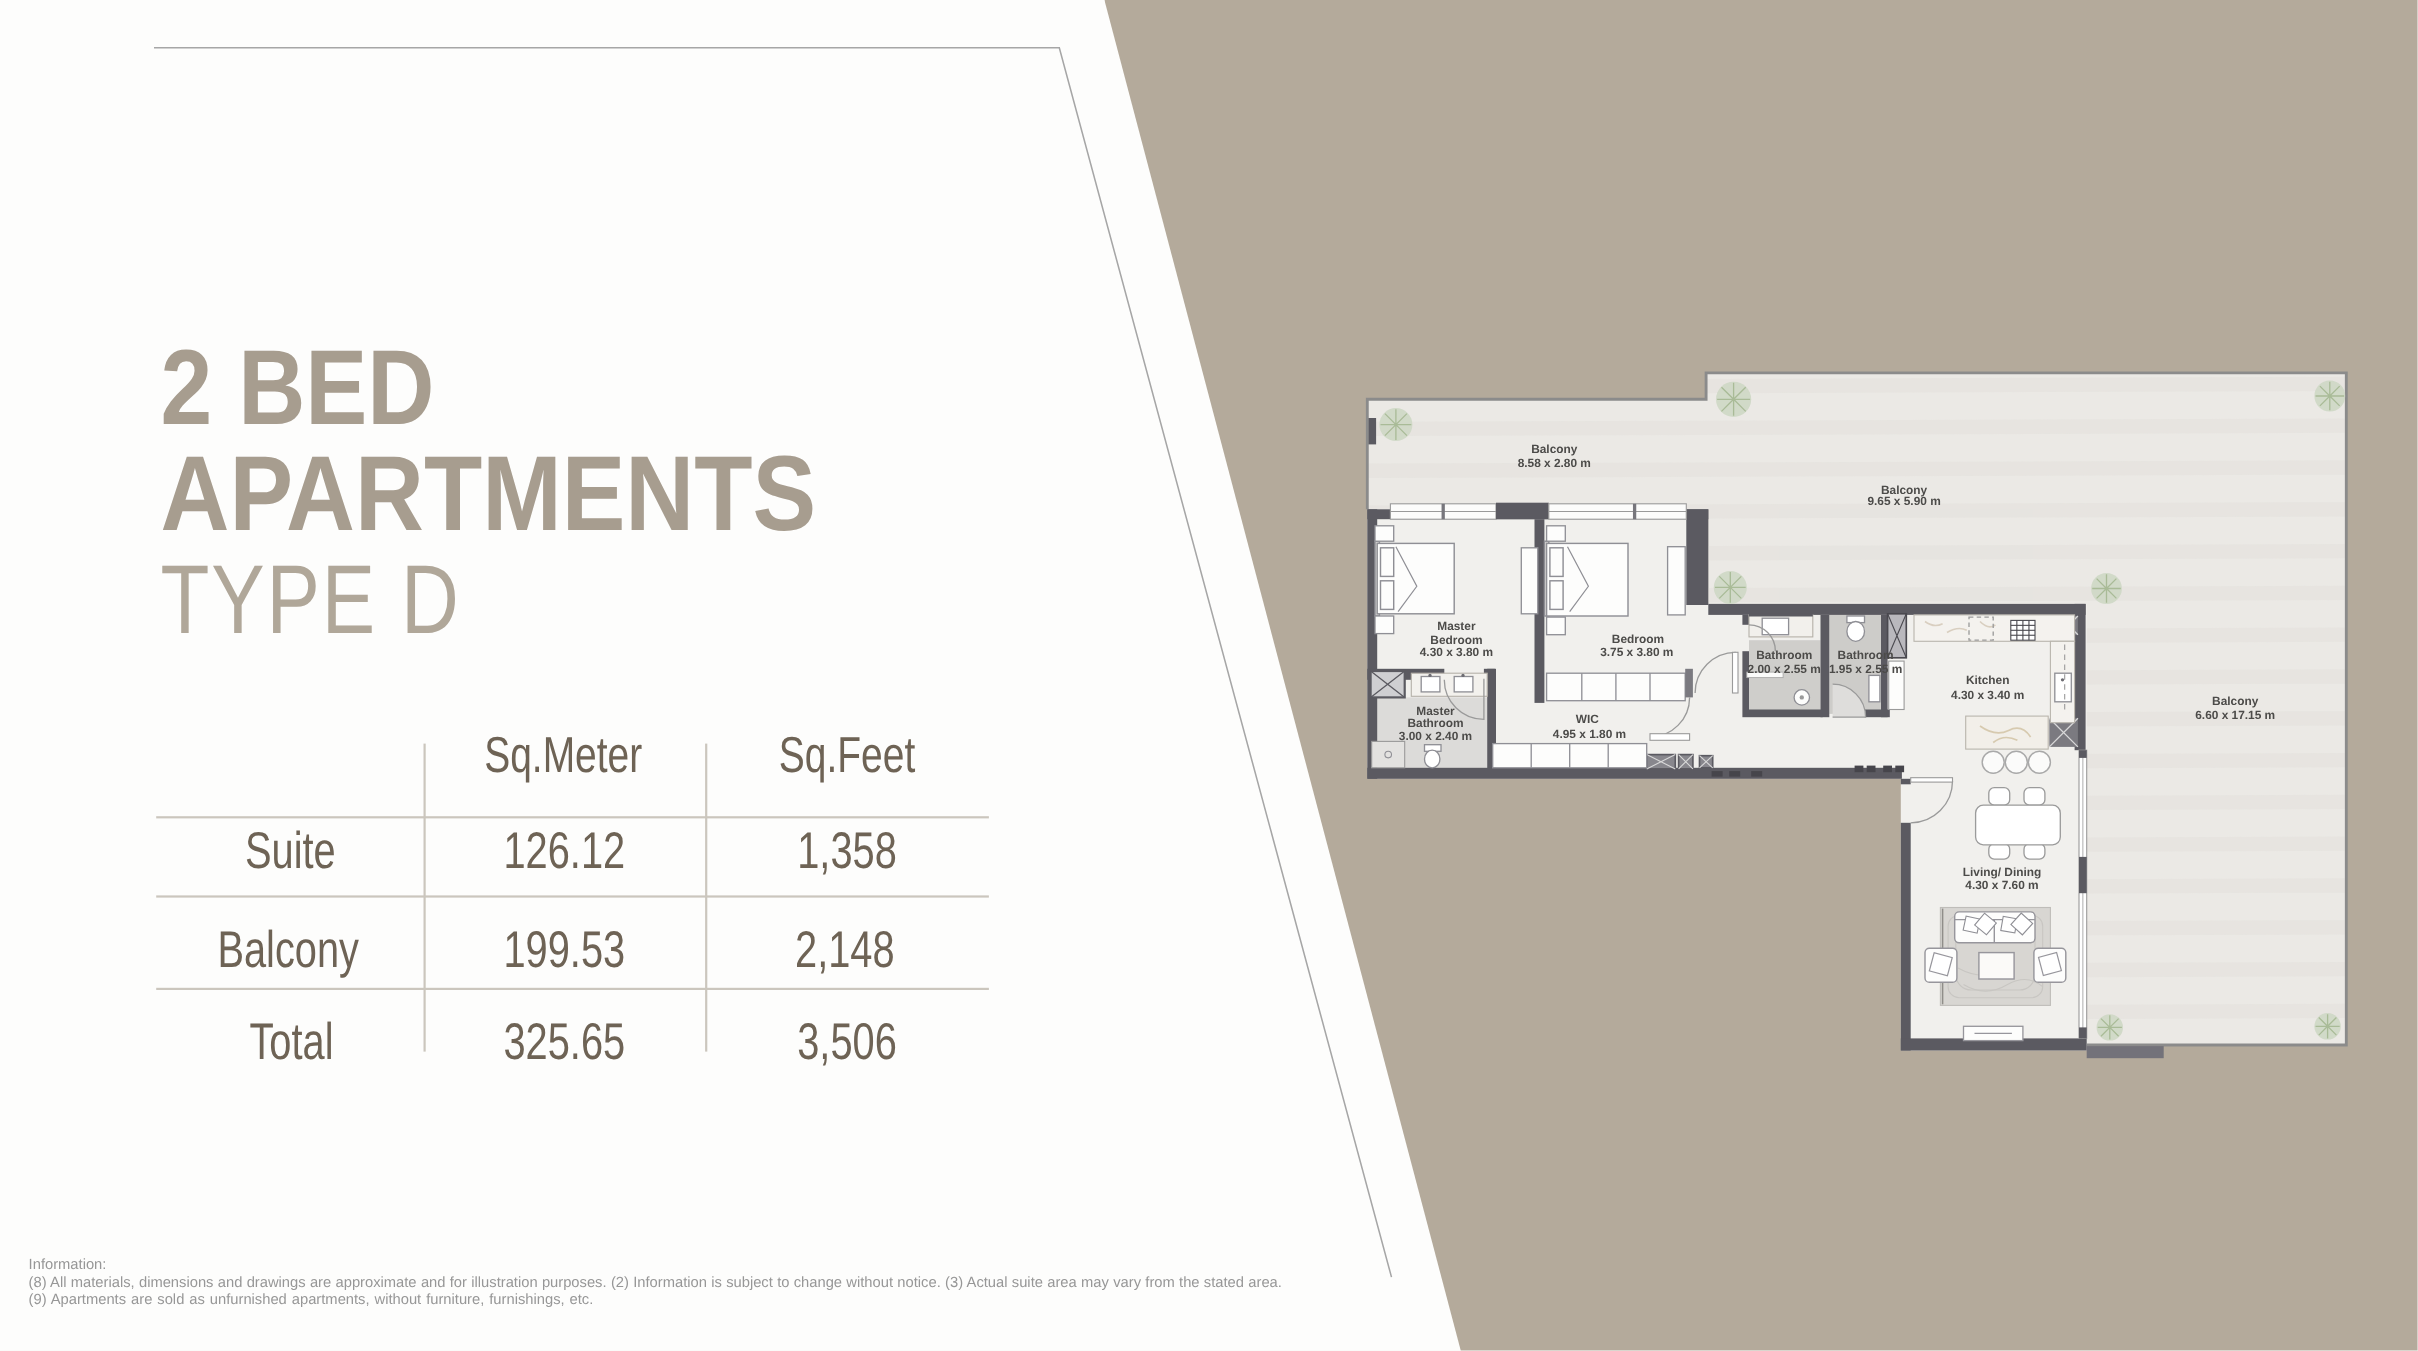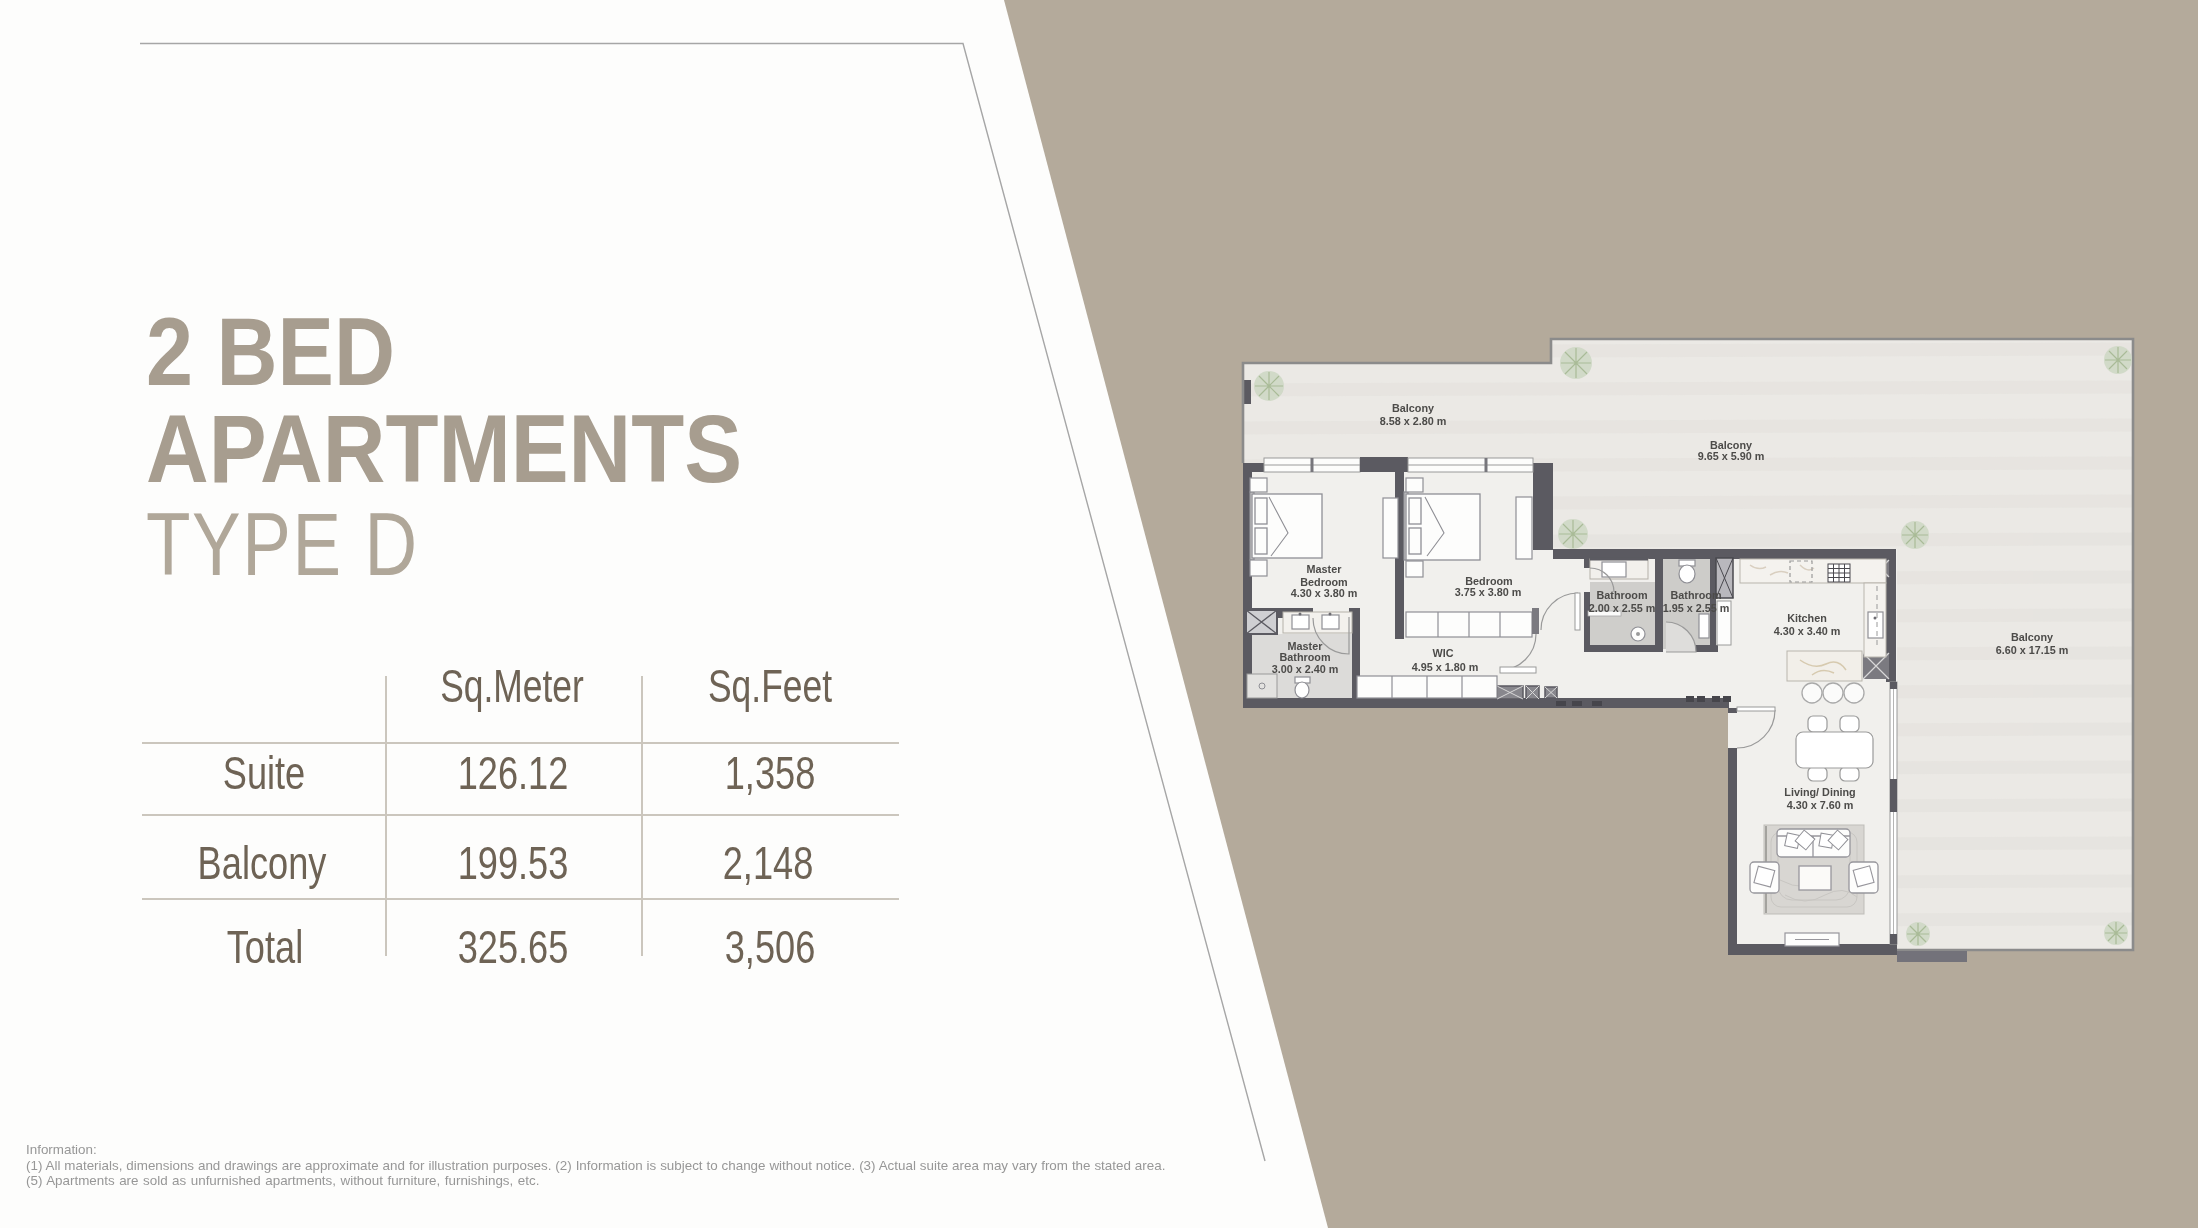--- a/index.html
+++ b/index.html
@@ -44,22 +44,22 @@
 <div class="ctr tx" style="left:262px;top:839px;font-size:47px;color:#6e6355;">Balcony</div>
 <div class="ctr tx" style="left:513px;top:839px;font-size:47px;color:#6e6355;">199.53</div>
 <div class="ctr tx" style="left:768px;top:839px;font-size:47px;color:#6e6355;">2,148</div>
 
 <div class="ctr tx" style="left:265px;top:923px;font-size:47px;color:#6e6355;">Total</div>
 <div class="ctr tx" style="left:513px;top:923px;font-size:47px;color:#6e6355;">325.65</div>
 <div class="ctr tx" style="left:770px;top:923px;font-size:47px;color:#6e6355;">3,506</div>
 
 <div class="abs" style="left:26px;top:1142px;font-size:13.4px;color:#979797;line-height:15.6px;">
 <div>Information:</div>
-<div id="dl2" style="word-spacing:0.2px">(1) All materials, dimensions and drawings are approximate and for illustration purposes. (2) Information is subject to change without notice. (3) Actual suite area may vary from the stated area.</div>
-<div id="dl4" style="word-spacing:0.8px">(5) Apartments are sold as unfurnished apartments, without furniture, furnishings, etc.</div>
+<div id="dl2" style="word-spacing:0.2px">(8) All materials, dimensions and drawings are approximate and for illustration purposes. (2) Information is subject to change without notice. (3) Actual suite area may vary from the stated area.</div>
+<div id="dl4" style="word-spacing:0.8px">(9) Apartments are sold as unfurnished apartments, without furniture, furnishings, etc.</div>
 </div>
 
 <svg class="abs" style="left:0;top:0" width="2198" height="1228" viewBox="0 0 2198 1228">
 <defs>
 <clipPath id="balc">
         <path d="M1243,363 L1551,363 L1551,339 L2133,339 L2133,950 L1894,950 L1894,549 L1553,549 L1553,463 L1243,463 Z"></path>
       </clipPath>
 </defs>
 
 <path d="M1243,363 L1551,363 L1551,339 L2133,339 L2133,950 L1894,950 L1894,549 L1553,549 L1553,463 L1243,463 Z" fill="#ebe9e5"></path>

